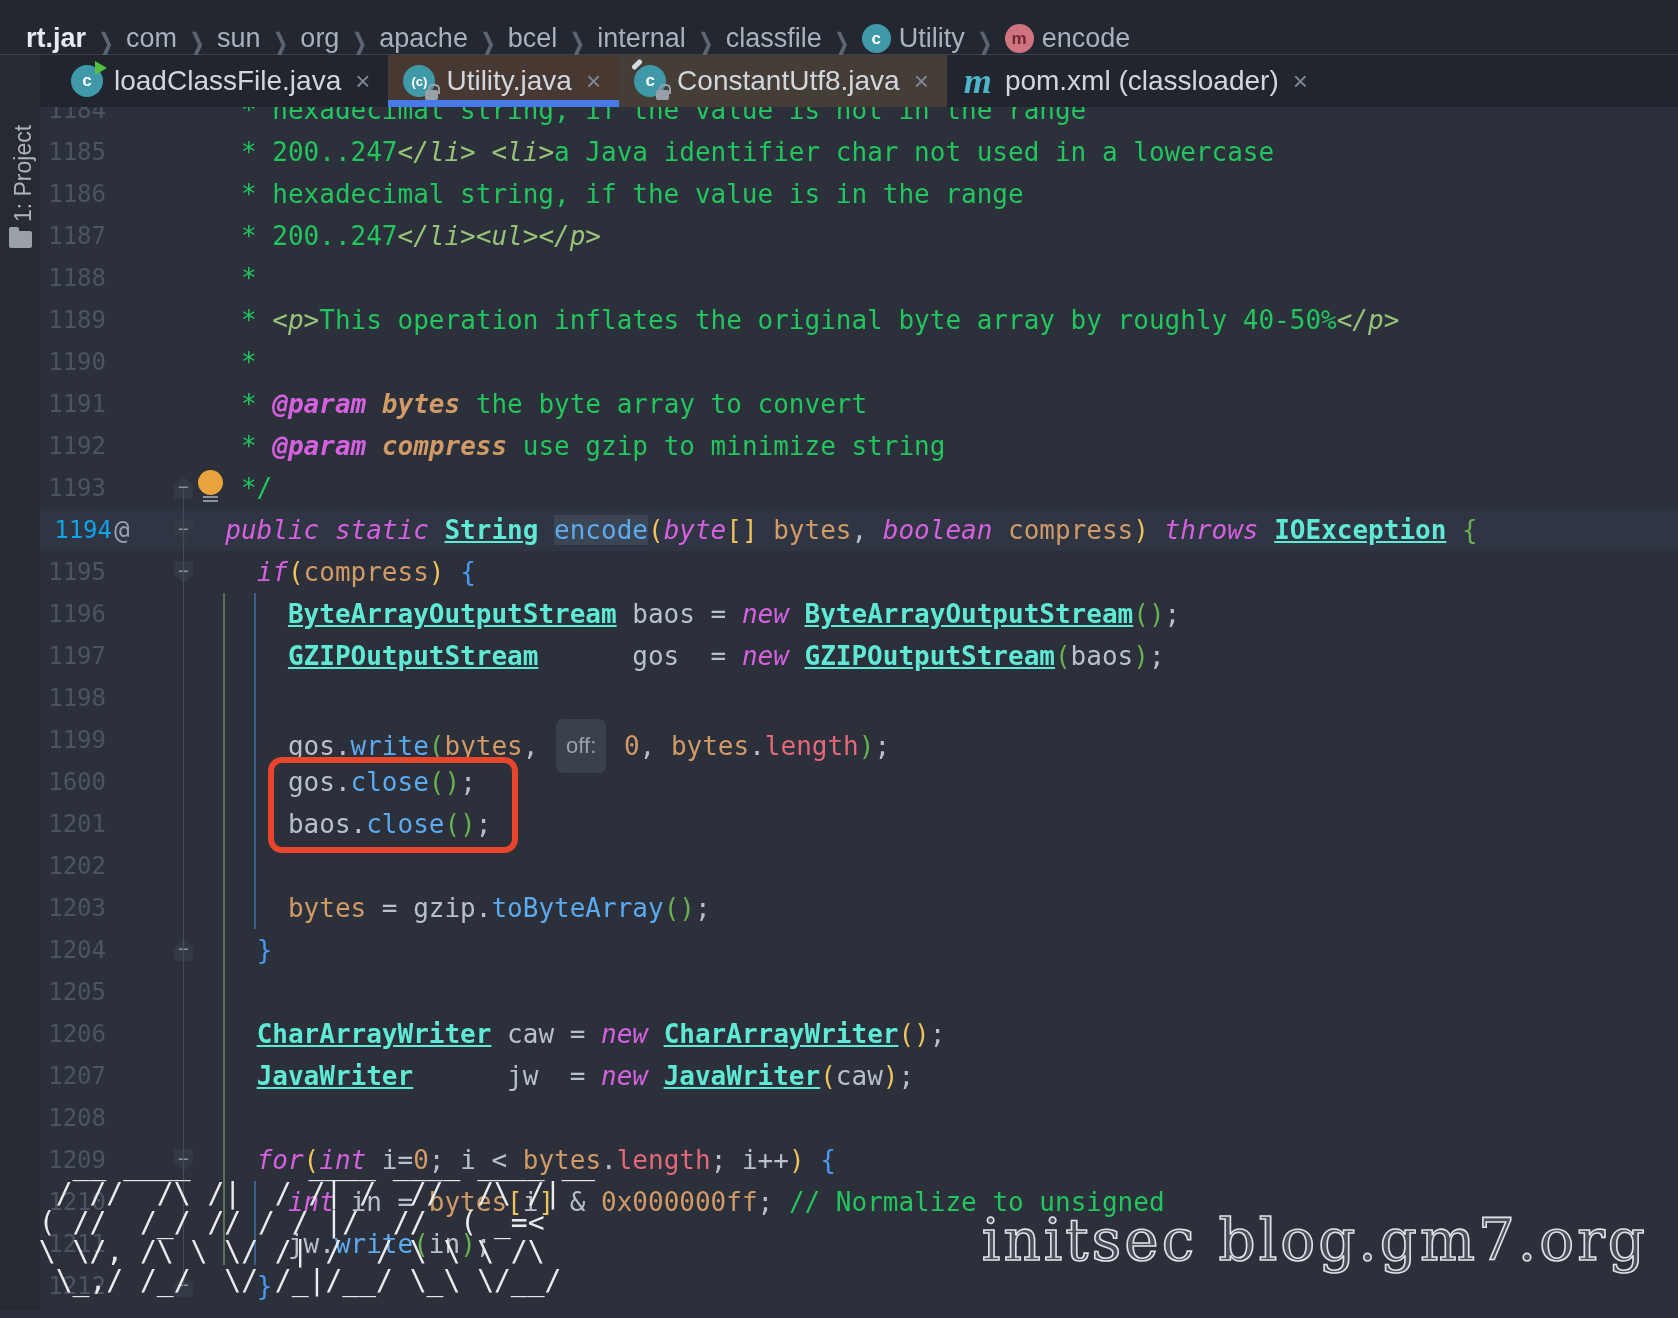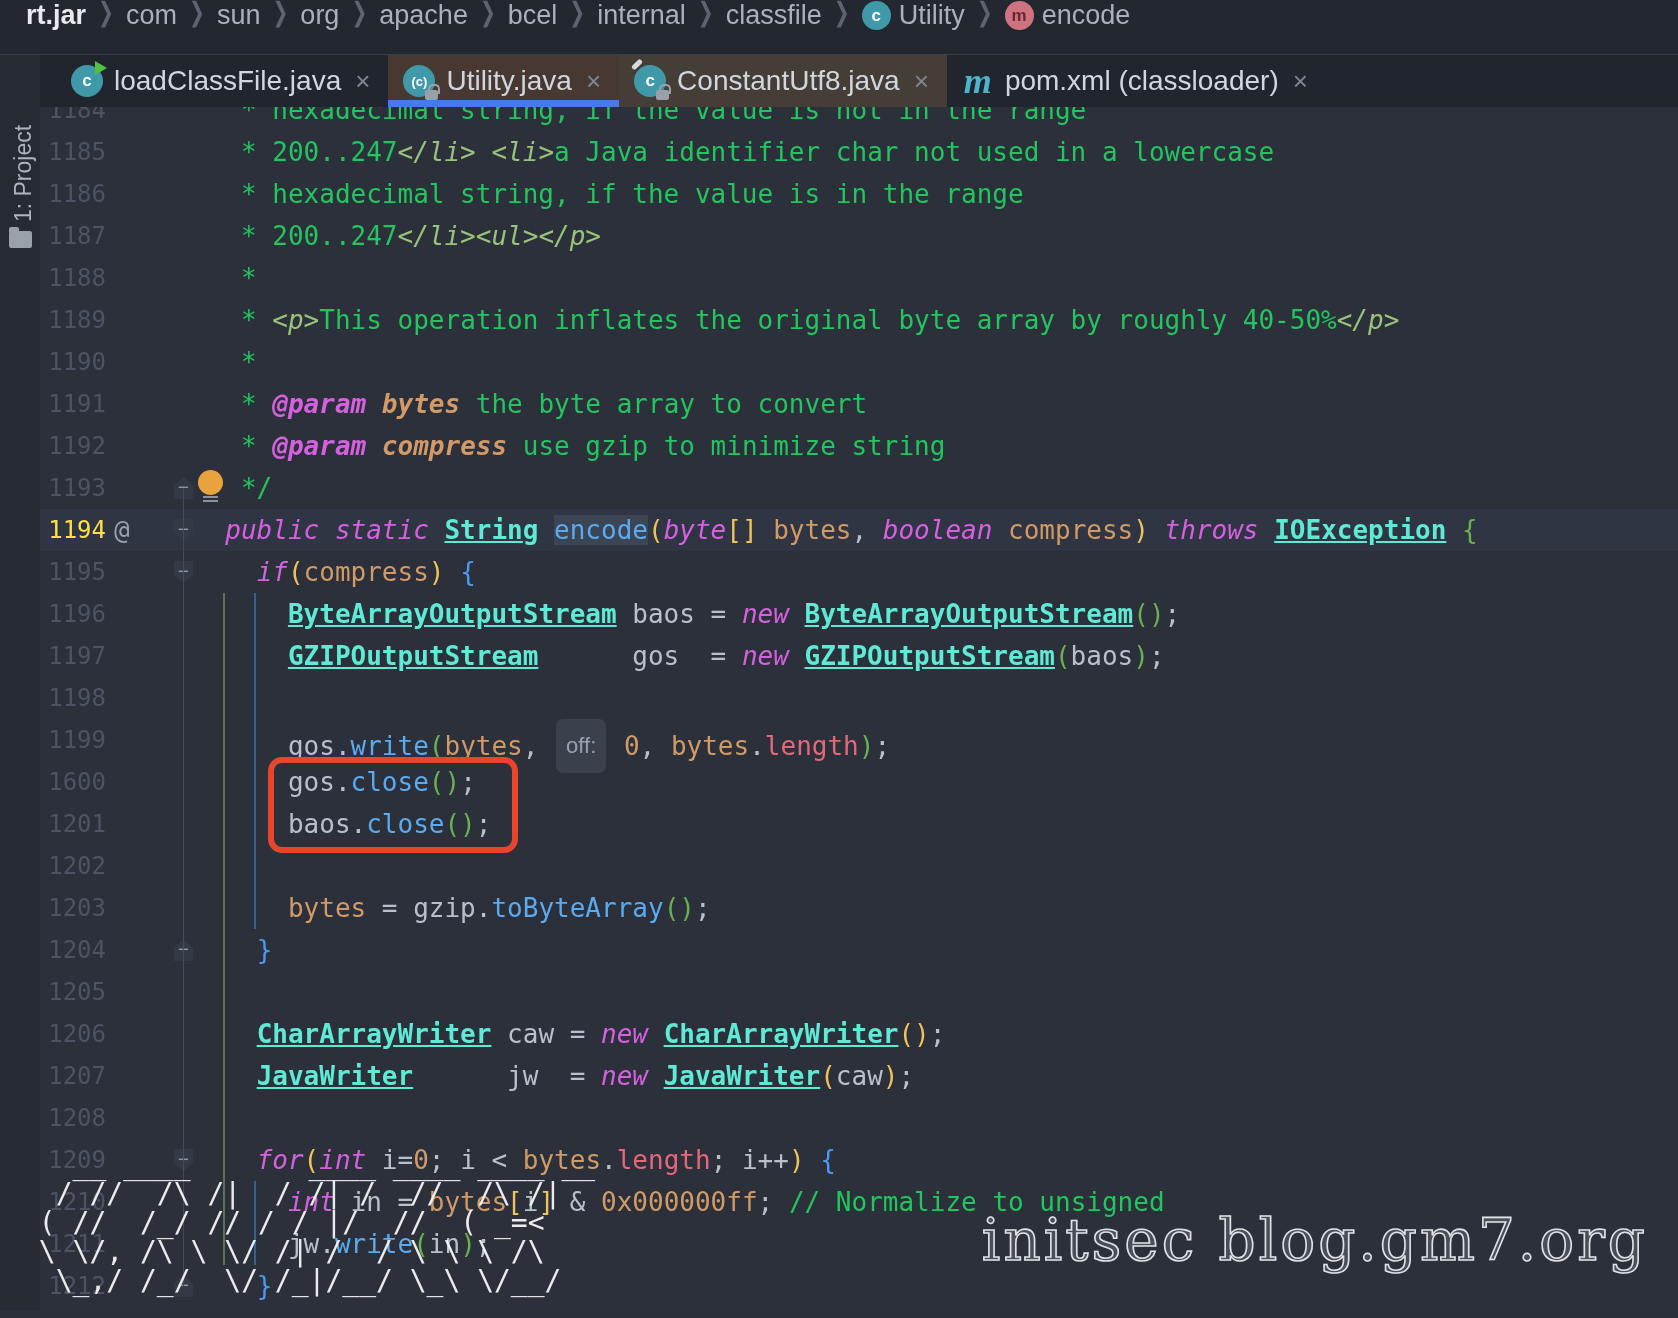--- a/index.html
+++ b/index.html
@@ -5,21 +5,21 @@
   * { margin:0; padding:0; box-sizing:border-box; }
   html,body { background:#1a1d24; }
   #app {
     position:relative; width:1678px; height:1318px; overflow:hidden;
     background:#2b303a; font-family:"Liberation Sans", sans-serif;
   }
   
   #breadcrumb {
     position:absolute; left:0; top:0; width:1678px; height:55px;
     background:#23272f; border-bottom:1px solid #3a404b;
-    display:flex; align-items:flex-start; padding-left:20px; gap:4px;
+    display:flex; align-items:flex-end; padding-left:20px; gap:4px;
     font-size:27px; color:#a9b1bd; white-space:nowrap;
   }
   .crumb { display:flex; align-items:center; gap:8px; padding:0 6px; cursor:default; }
   .crumb.bold { color:#e7eaef; font-weight:bold; }
   .crumb-sep { color:#5c6471; font-size:19px; padding:0 2px; transform:scaleY(1.4); }
   .ic-circle {
     display:inline-flex; align-items:center; justify-content:center;
     width:29px; height:29px; border-radius:50%;
     font-size:17px; font-weight:bold; color:#ffffff;
   }
@@ -76,21 +76,21 @@
     overflow:hidden; background:#2b303a;
     font-family:"DejaVu Sans Mono", monospace;
   }
   #lines { margin-top:-18px; position:relative; }
   .row { position:relative; height:42px; }
   .row.caret { background:#2f3542; }
   .ln {
     position:absolute; left:0; top:0; width:66px; height:42px;
     text-align:right; font-size:24px; line-height:42px; color:#4c5464;
   }
-  .row.caret .ln { color:#fde047; }
+  .row.caret .ln { color:#0ea5e9;margin-left:6px; }
   .at { position:absolute; left:74px; top:0; font-size:26px; line-height:42px; color:#98a1af; }
   .code {
     position:absolute; left:154px; top:0; white-space:pre;
     font-size:26px; line-height:42px; color:#b9c0cb;
   }
   
   .tk-c  { color:#22c55e; }
   .tk-g  { color:#98c379; font-style:italic; }
   .tk-dk { color:#d661e0; font-style:italic; font-weight:bold; }
   .tk-dp { color:#d19a66; font-style:italic; font-weight:bold; }

